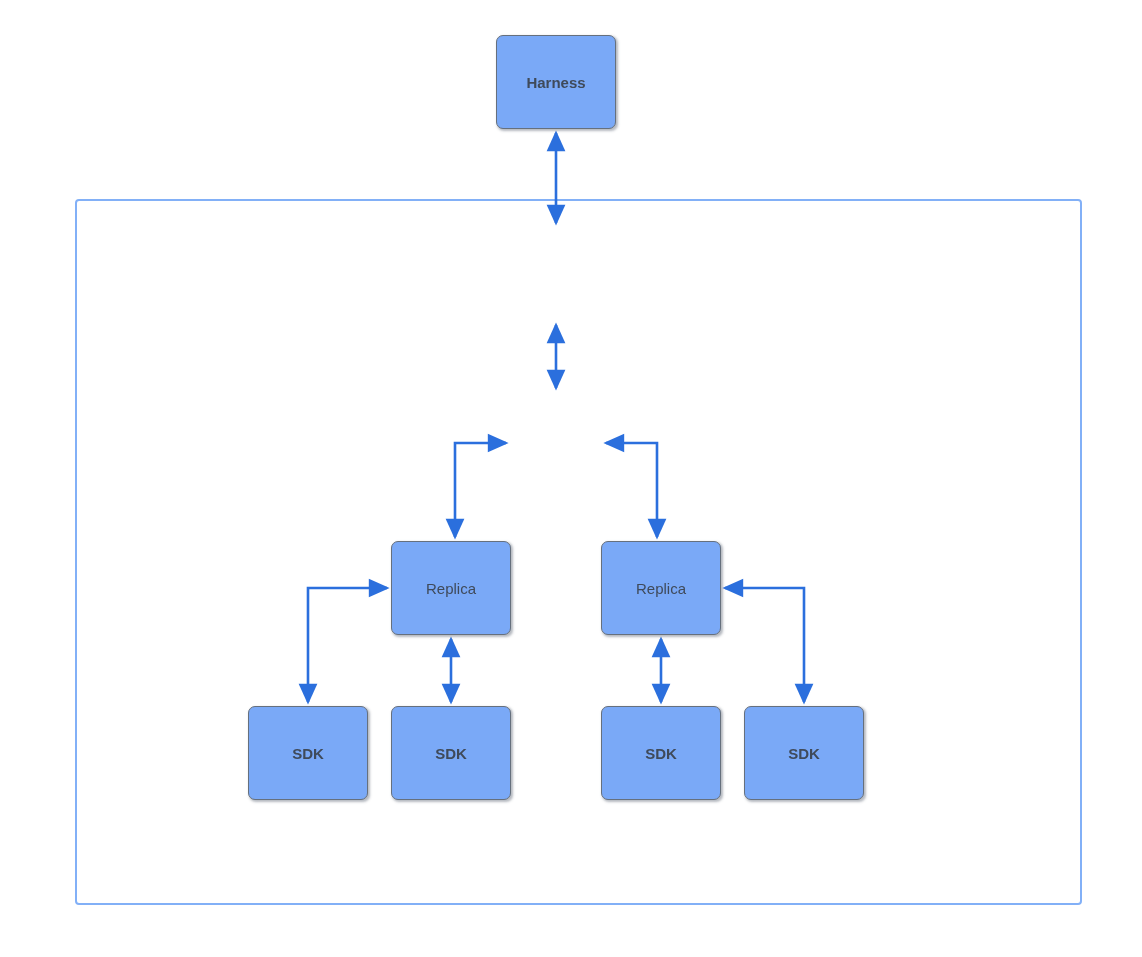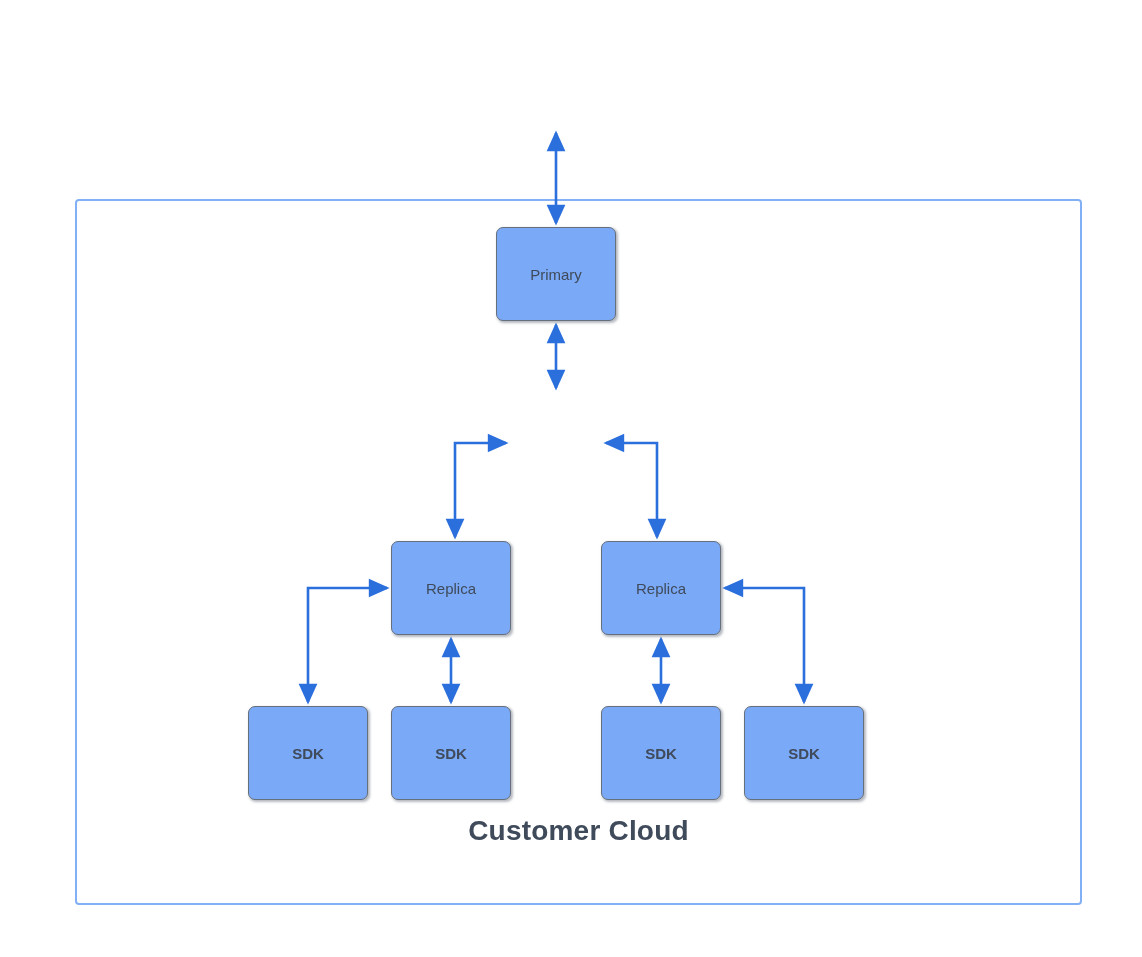--- a/index.html
+++ b/index.html
@@ -102,24 +102,24 @@
       <path d="M 387 588 L 308 588 L 308 702" marker-start="url(#arrow-start)" marker-end="url(#arrow-end)"></path>
 
       <line x1="451" y1="639" x2="451" y2="702" marker-start="url(#arrow-start)" marker-end="url(#arrow-end)"></line>
 
       <line x1="661" y1="639" x2="661" y2="702" marker-start="url(#arrow-start)" marker-end="url(#arrow-end)"></line>
 
       <path d="M 725 588 L 804 588 L 804 702" marker-start="url(#arrow-start)" marker-end="url(#arrow-end)"></path>
     </g>
   </svg>
 
+  <div class="node bold" id="node-harness" style="left: 496px; top: 35px; width: 120px; height: 94px; background: rgb(122, 169, 247); border-color: rgb(102, 112, 125); color: rgb(63, 74, 90);">
+    <span>Harness</span>
+  </div>
 
-  <div class="node" id="node-primary" style="left: 496px; top: 227px; width: 120px; height: 94px; background: rgb(122, 169, 247); border-color: rgb(102, 112, 125); color: rgb(63, 74, 90);">
-    <span>Primary</span>
-  </div>
 
 
   <div class="node" id="node-replica_left" style="left: 391px; top: 541px; width: 120px; height: 94px; background: rgb(122, 169, 247); border-color: rgb(102, 112, 125); color: rgb(63, 74, 90);">
     <span>Replica</span>
   </div>
 
   <div class="node" id="node-replica_right" style="left: 601px; top: 541px; width: 120px; height: 94px; background: rgb(122, 169, 247); border-color: rgb(102, 112, 125); color: rgb(63, 74, 90);">
     <span>Replica</span>
   </div>
 
@@ -132,15 +132,14 @@
   </div>
 
   <div class="node bold" id="node-sdk_3" style="left: 601px; top: 706px; width: 120px; height: 94px; background: rgb(122, 169, 247); border-color: rgb(102, 112, 125); color: rgb(63, 74, 90);">
     <span>SDK</span>
   </div>
 
   <div class="node bold" id="node-sdk_4" style="left: 744px; top: 706px; width: 120px; height: 94px; background: rgb(122, 169, 247); border-color: rgb(102, 112, 125); color: rgb(63, 74, 90);">
     <span>SDK</span>
   </div>
 
-  <div class="cloud-label" id="cloud-label" style="left: 75px; width: 1007px; top: 815px; color: rgb(63, 74, 90);">Customer Cloud</div>
 
 </div>
 
 </body></html>

